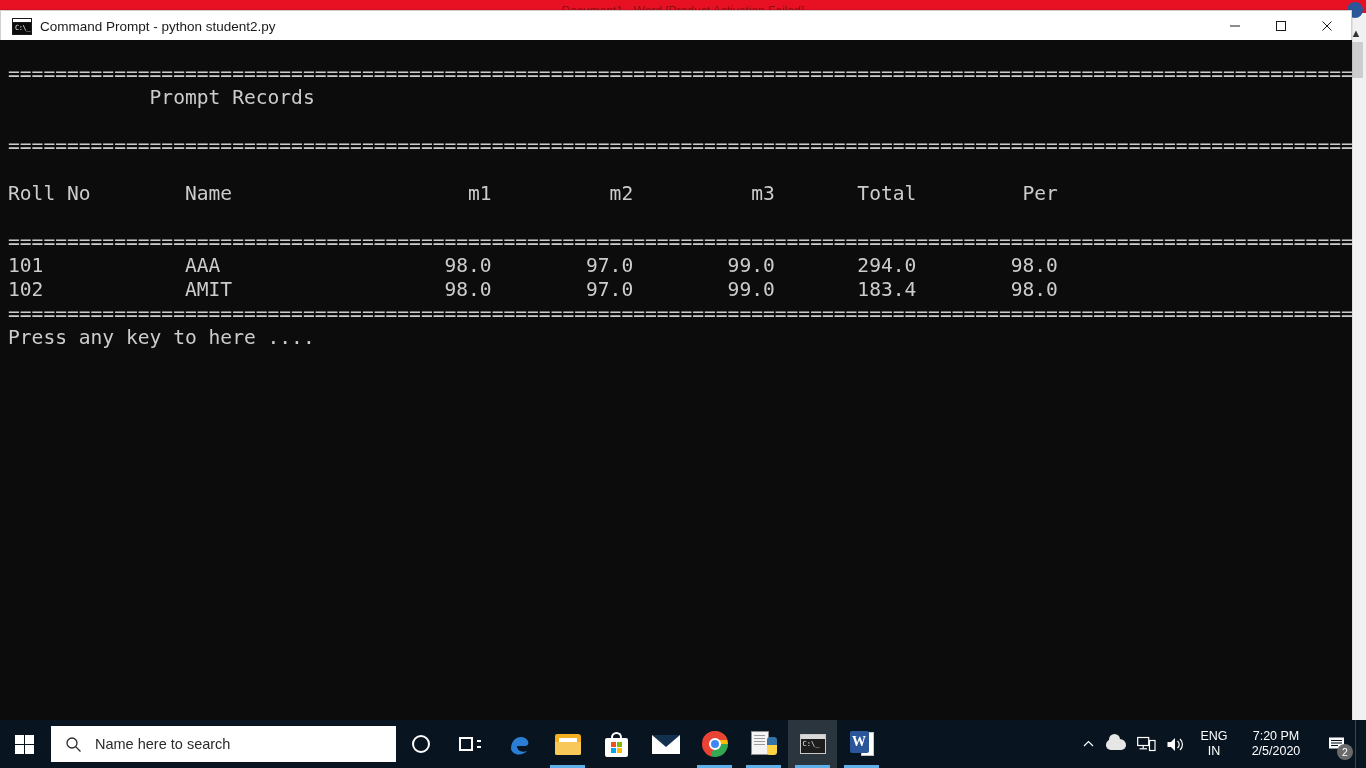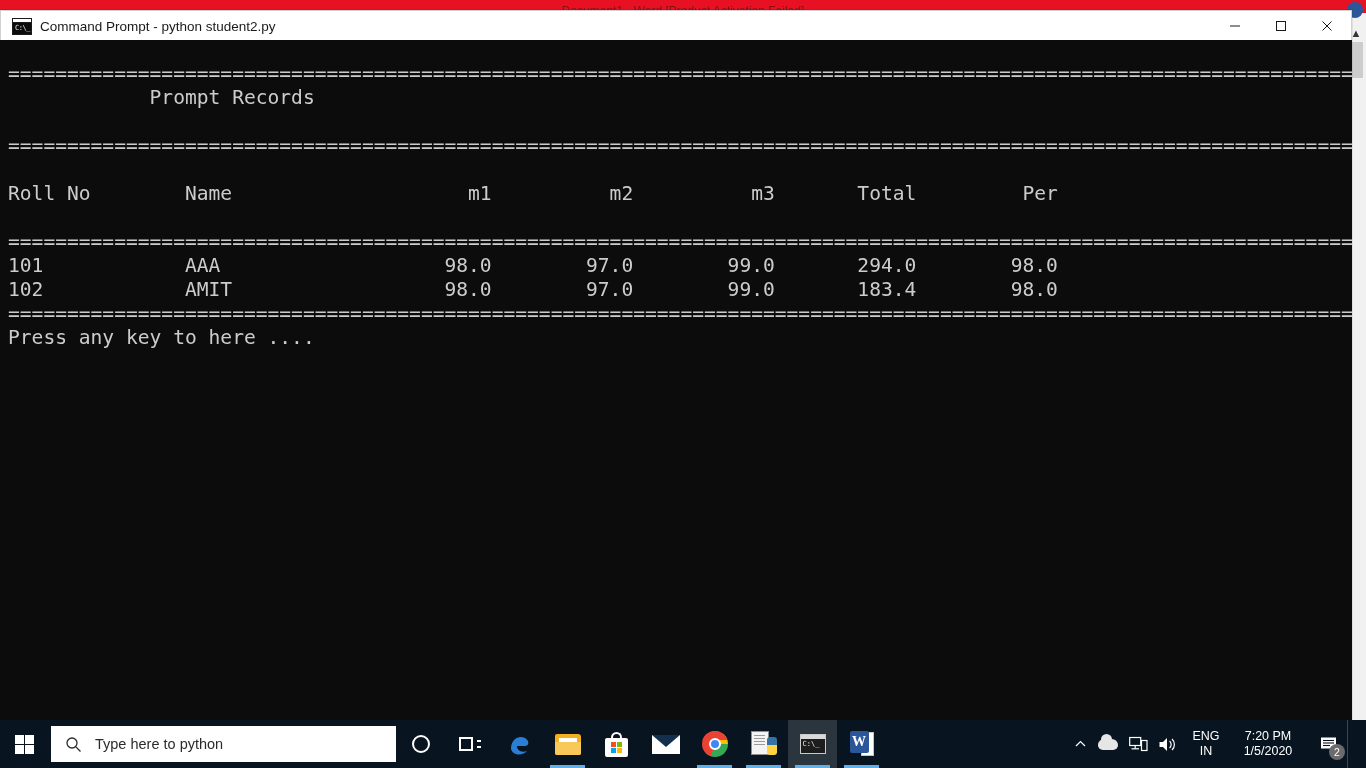--- a/index.html
+++ b/index.html
@@ -469,21 +469,21 @@
     text-align: center;
     font-family: "Liberation Serif", serif;
   }
 
   
   .tray {
     margin-left: auto;
     display: flex;
     align-items: center;
     height: 48px;
-    padding-right: 12px;
+    padding-right: 4px;
   }
   .tray-item {
     height: 48px;
     display: flex;
     align-items: center;
     justify-content: center;
     color: #ffffff;
   }
   .chev { width: 26px; font-size: 12px; }
   .cloud {
@@ -617,21 +617,21 @@
           <i></i>
           <i></i>
       </div>
     </div>
 
     <div class="search-box">
       <svg width="17" height="17" viewBox="0 0 17 17">
         <circle cx="7" cy="7" r="5" fill="none" stroke="#2b2b2b" stroke-width="1.3"></circle>
         <line x1="10.6" y1="10.6" x2="15.5" y2="15.5" stroke="#2b2b2b" stroke-width="1.3"></line>
       </svg>
-      <span class="search-placeholder">Type here to python</span>
+      <span class="search-placeholder">Name here to search</span>
     </div>
 
     <div class="tb-icons">
 
       <div class="tb-item">
         <div class="cortana-ring"></div>
       </div>
 
       <div class="tb-item">
         <div class="taskview">
@@ -744,21 +744,21 @@
         </svg>
       </div>
 
       <div class="tray-item lang">
         <span>ENG</span>
         <span>IN</span>
       </div>
 
       <div class="tray-item clock">
         <span>7:20 PM</span>
-        <span>1/5/2020</span>
+        <span>2/5/2020</span>
       </div>
 
       <div class="tray-item notif">
         <svg width="18" height="16" viewBox="0 0 18 16">
           <rect x="1" y="1.5" width="15" height="11" fill="#ffffff"></rect>
           <line x1="3" y1="4.5" x2="14" y2="4.5" stroke="#08141f" stroke-width="1.1"></line>
           <line x1="3" y1="7" x2="14" y2="7" stroke="#08141f" stroke-width="1.1"></line>
           <line x1="3" y1="9.5" x2="10" y2="9.5" stroke="#08141f" stroke-width="1.1"></line>
         </svg>
         <span class="badge">2</span>

